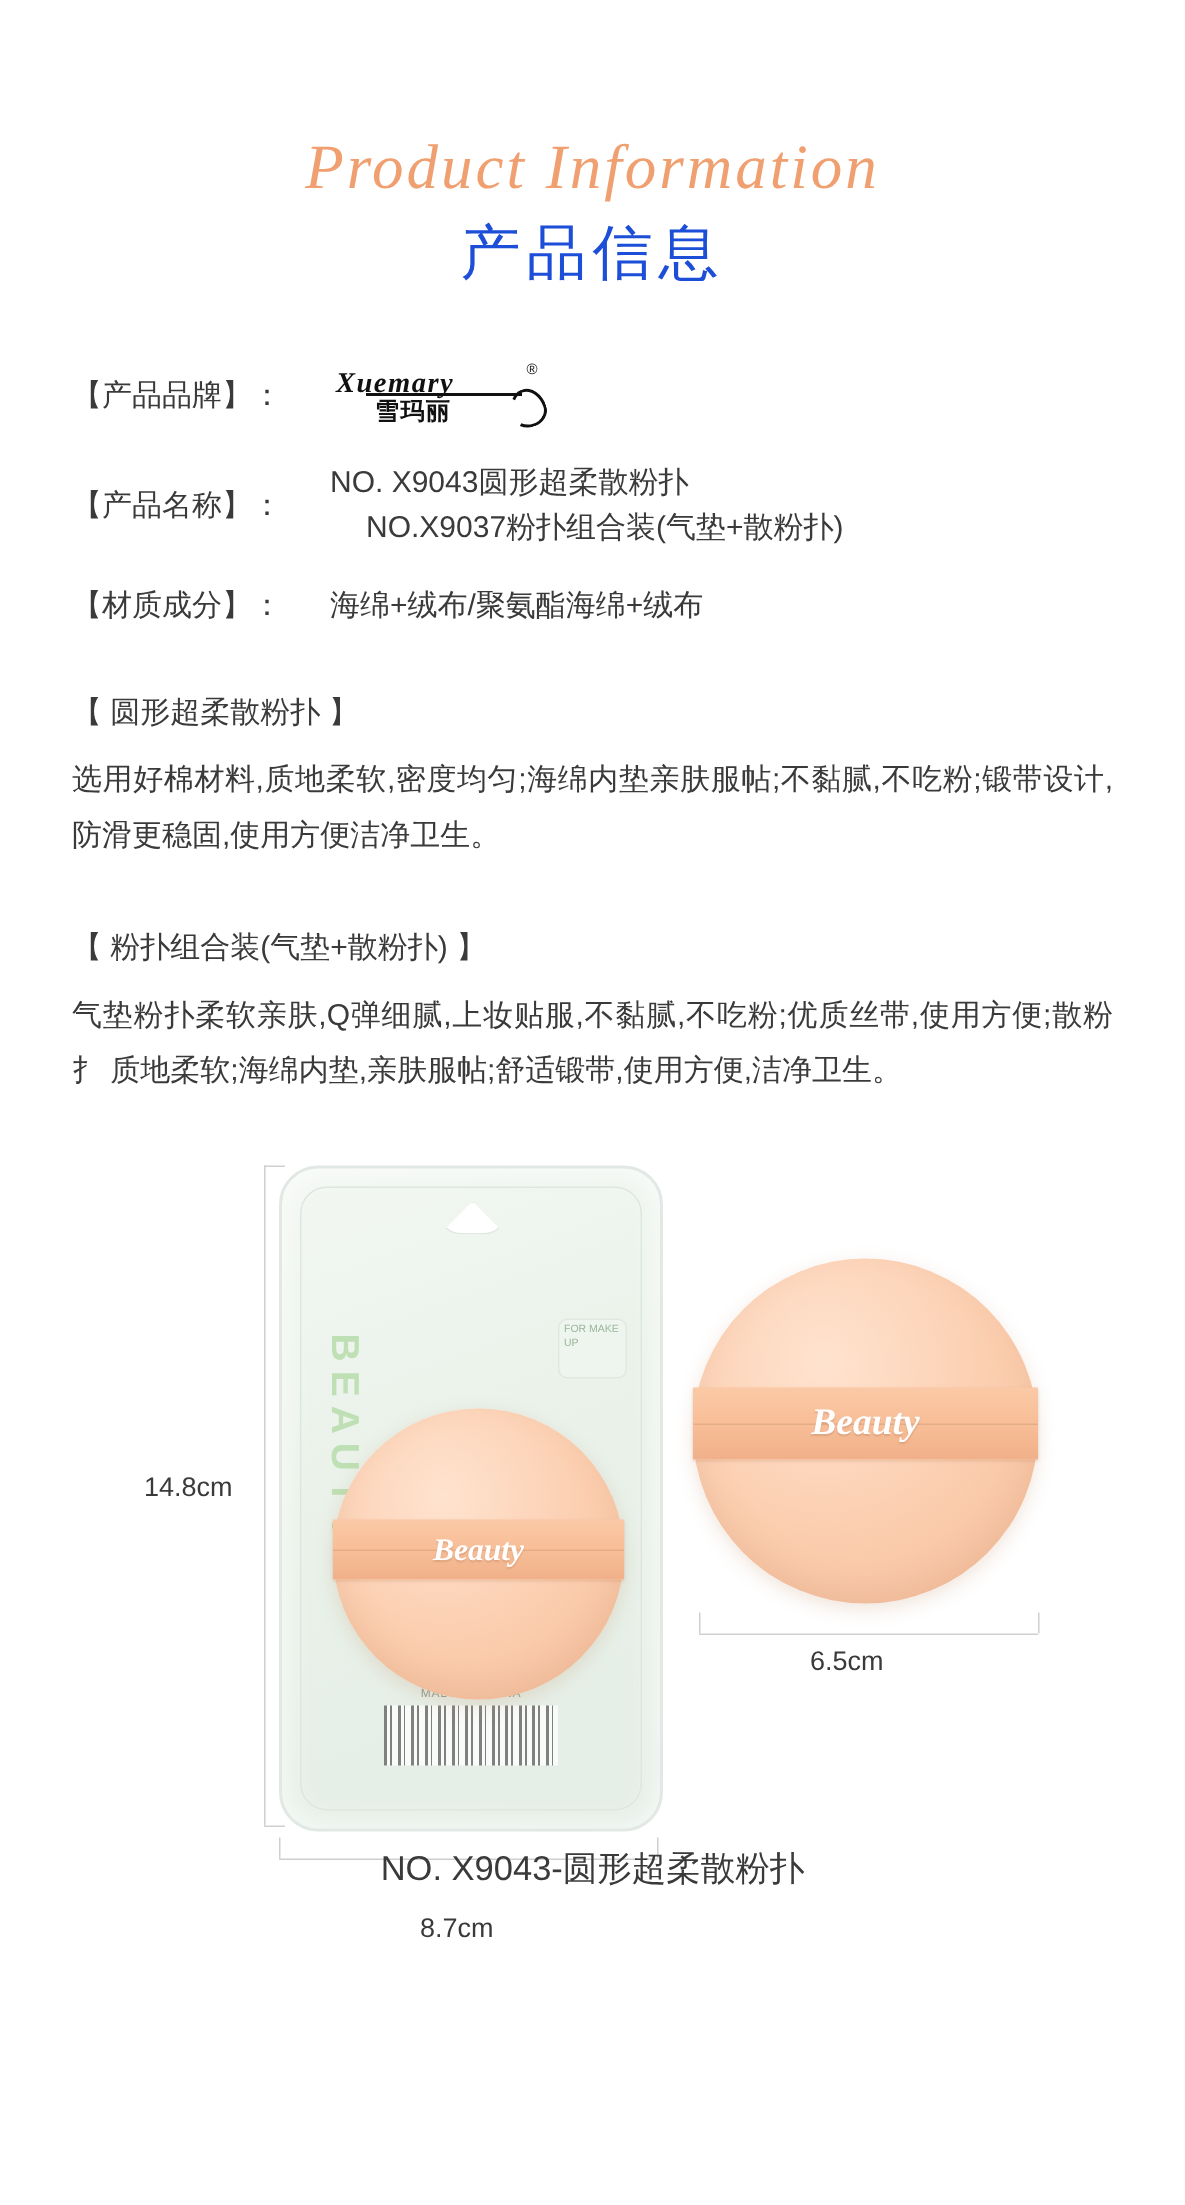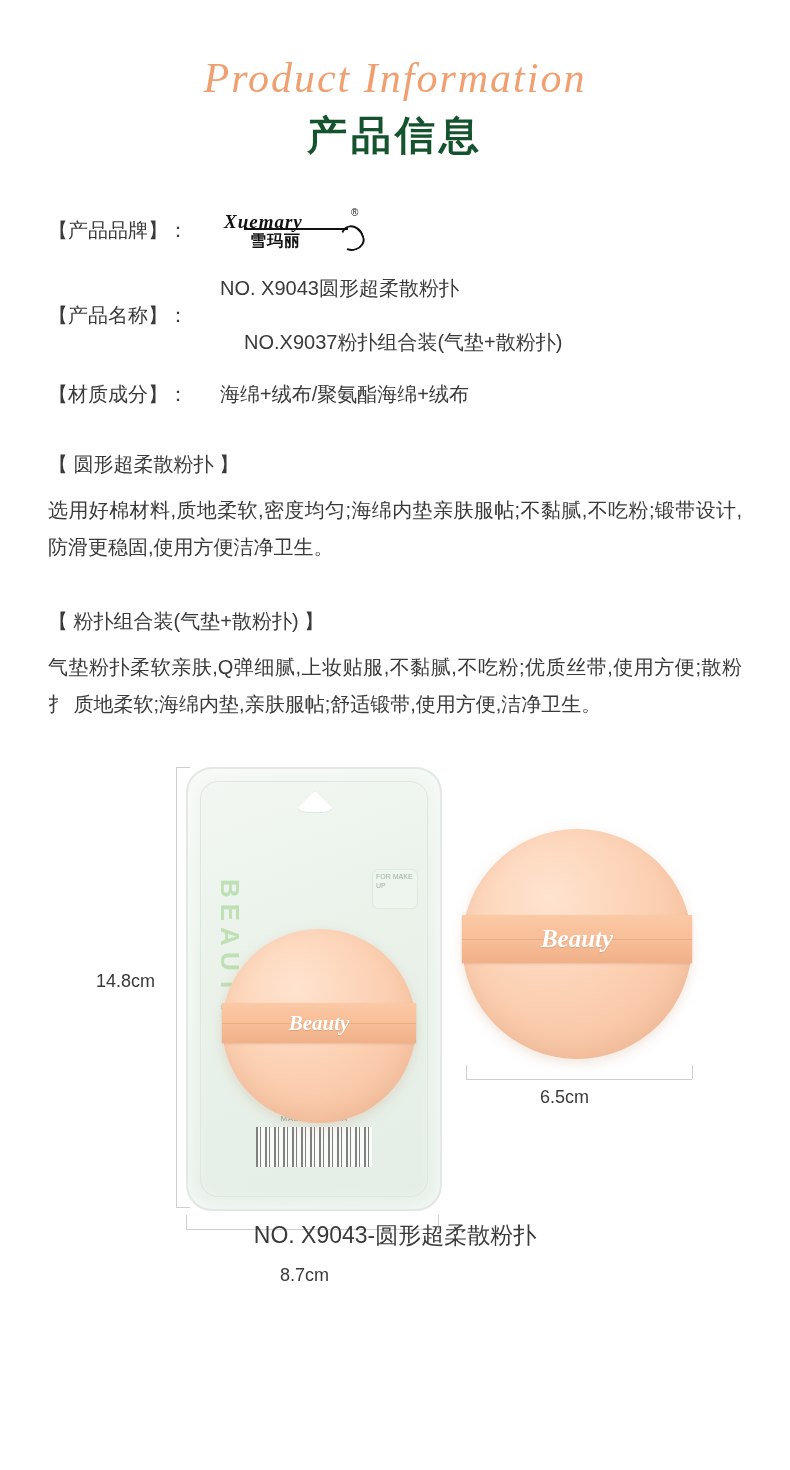--- a/index.html
+++ b/index.html
@@ -11,37 +11,37 @@
     width: 790px;
     height: 1470px;
     position: relative;
     font-family: "Liberation Sans", sans-serif;
     color: #3a3a3a;
     overflow: hidden;
   }
 
   
   .header {
-    padding-top: 57px;
+    padding-top: 91px;
     text-align: center;
   }
   .script-title {
     font-family: "Liberation Serif", serif;
     font-style: italic;
     font-size: 42px;
     color: #f0a070;
     letter-spacing: 2px;
     line-height: 1;
     font-weight: 400;
   }
   .cn-title {
     margin-top: 14px;
     font-size: 40px;
-    font-weight: bold;
-    color: #14532d;
+    font-weight: normal;
+    color: #1d4ed8;
     letter-spacing: 4px;
     line-height: 1.1;
   }
 
   
   .specs {
     margin-top: 52px;
     padding: 0 48px;
   }
   .spec-row {
@@ -55,21 +55,21 @@
     flex: 0 0 auto;
     width: 172px;
     color: #3a3a3a;
   }
   .spec-value {
     flex: 1 1 auto;
     color: #3a3a3a;
   }
   .spec-value .second-line {
     display: block;
-    margin-top: 24px;
+    margin-top: 0;
     padding-left: 24px;
   }
 
   
   .brand-logo {
     display: inline-block;
     position: relative;
     width: 160px;
     height: 48px;
     vertical-align: middle;

